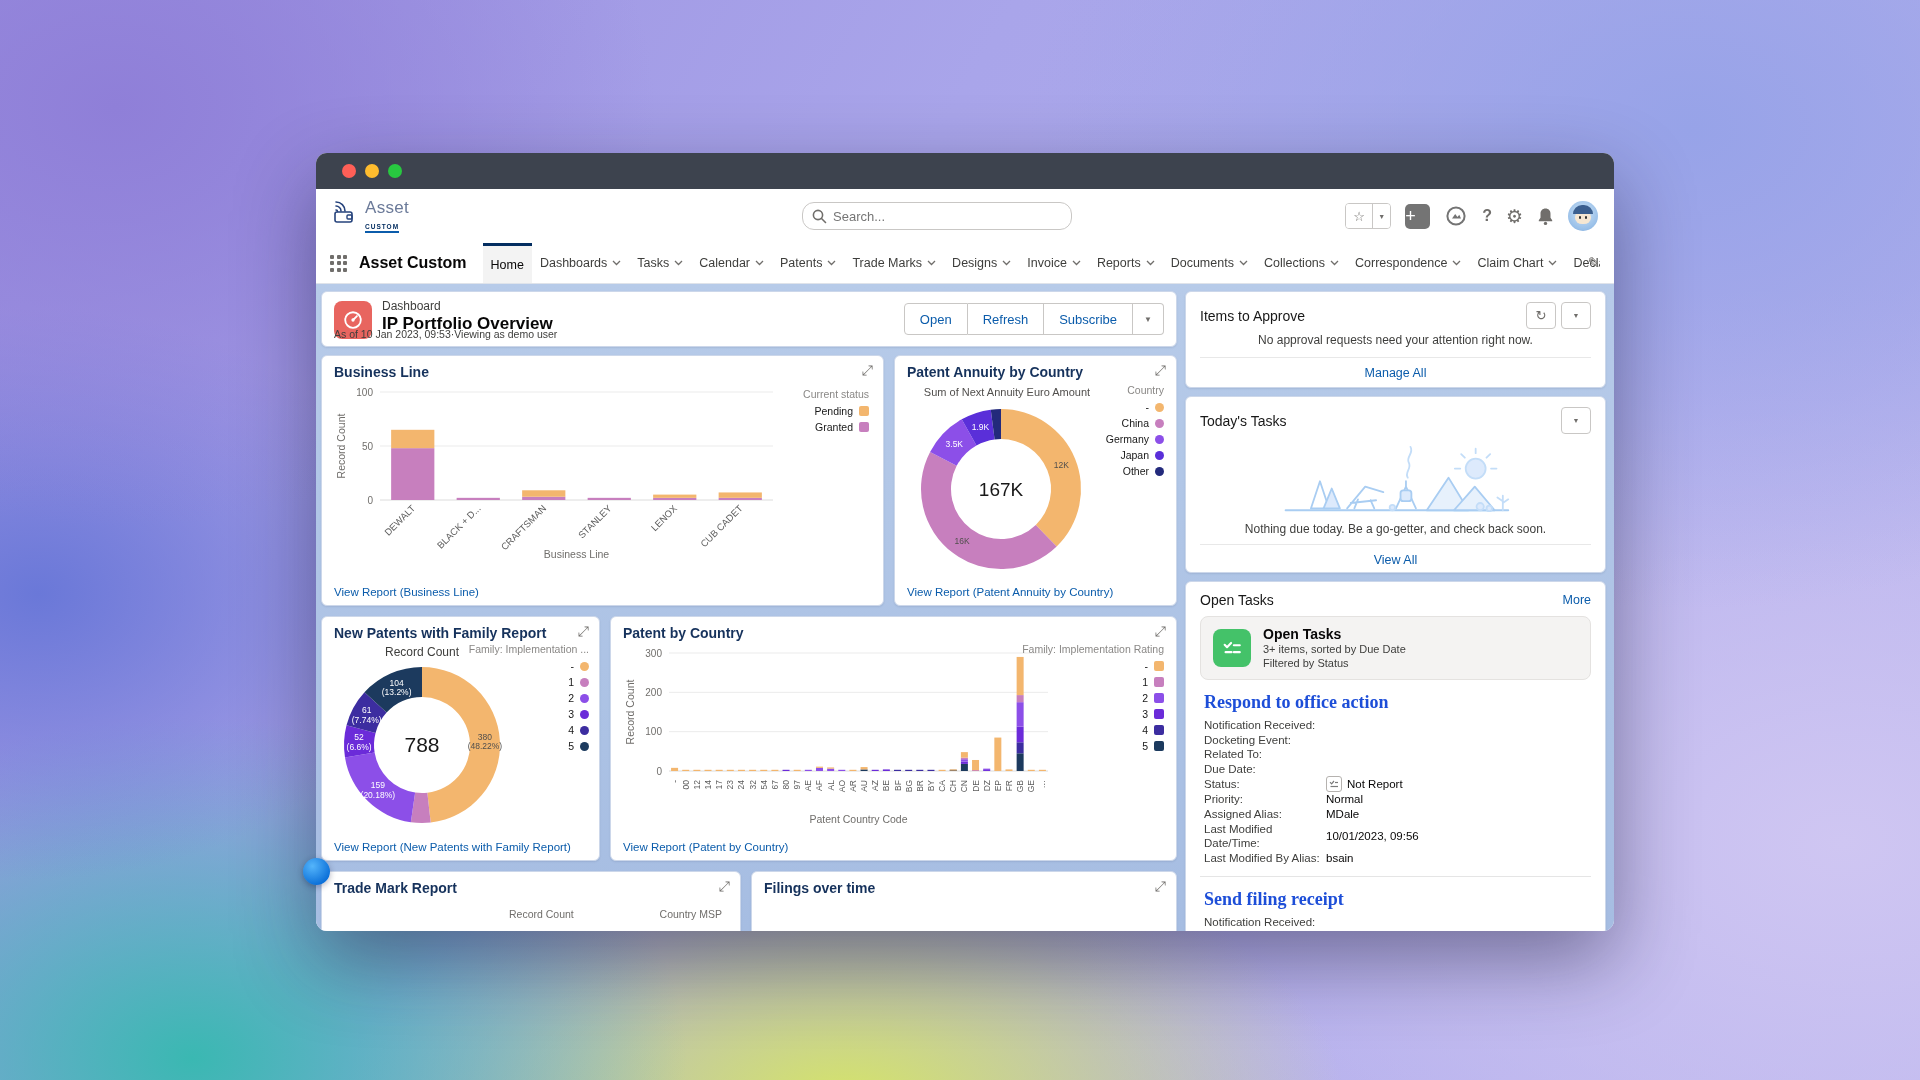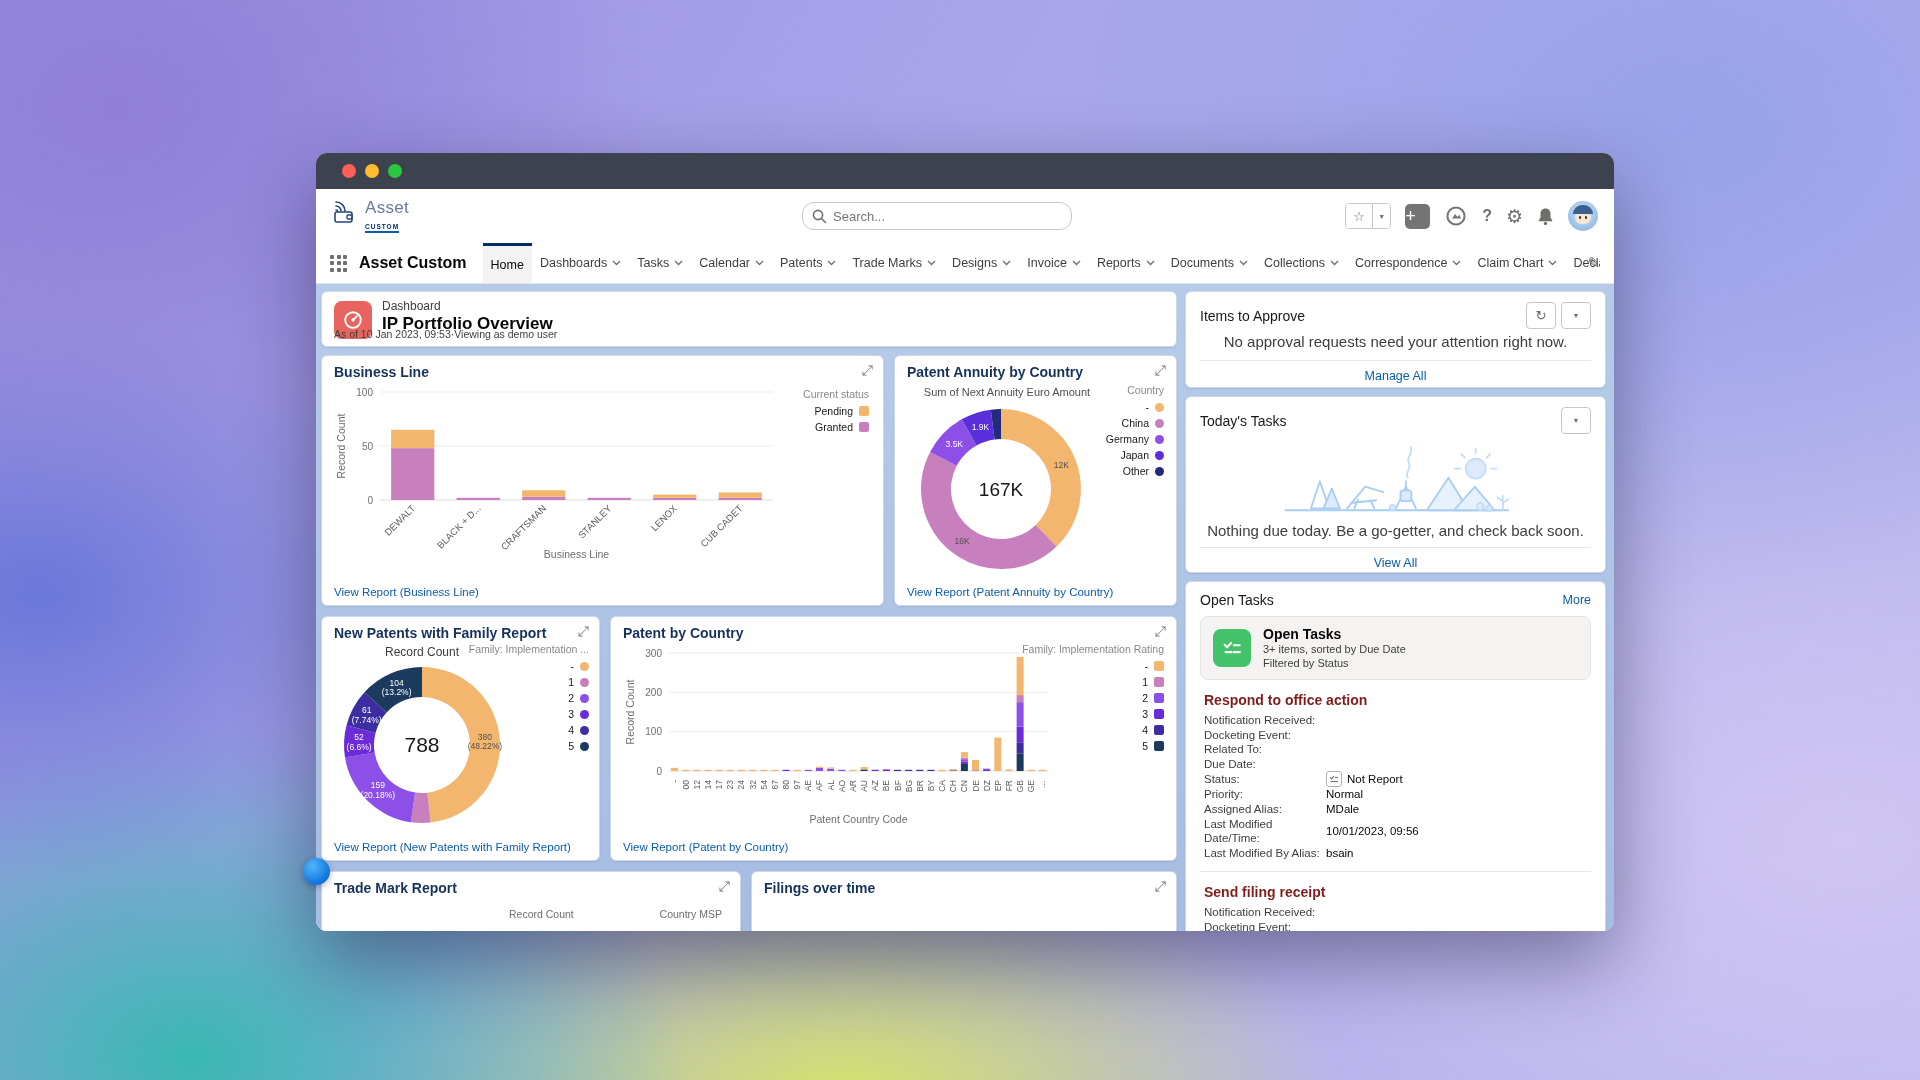--- a/index.html
+++ b/index.html
@@ -82,28 +82,28 @@
   .sw.round{width:9px;height:9px;border-radius:50%;}
   .donut-subtitle{position:absolute;text-align:center;font-size:11px;color:#514f4d;}
   
   .side-card{position:relative;padding:10px 14px;}
   .side-head{display:flex;align-items:center;}
   .side-title{font-size:14px;font-weight:normal;color:#181818;}
   .side-btns{margin-left:auto;display:flex;gap:5px;}
   .icon-btn{width:28px;height:25px;border:1px solid #c9c7c5;border-radius:4px;background:#fff;color:#706e6b;
     display:flex;align-items:center;justify-content:center;cursor:pointer;font-size:13px;}
   .icon-btn.car{font-size:7px;}
-  .center-msg{font-size:15px;color:#3e3e3c;text-align:center;}
+  .center-msg{font-size:12px;color:#3e3e3c;text-align:center;}
   .panel-link{display:block;text-align:center;color:#0b5cab;font-size:12.5px;border-top:1px solid #e8e8e8;padding-top:8px;cursor:pointer;}
   .more-link{position:absolute;right:14px;top:11px;font-size:12.5px;color:#0b5cab;cursor:pointer;}
   .summary{display:flex;gap:12px;background:#f4f3f2;border:1px solid #e4e2e0;border-radius:8px;padding:9px 12px;margin-top:8px;align-items:center;}
   .summary-icon{width:38px;height:38px;border-radius:8px;background:#44c269;display:flex;align-items:center;justify-content:center;flex:none;}
   .summary-title{font-size:14px;font-weight:bold;color:#080707;}
   .summary-sub{font-size:11px;color:#3e3e3c;line-height:14px;}
-  .task-title{font-size:14px;font-weight:bold;color:#7f1d1d;margin:12px 0 5px;padding-left:4px;}
+  .task-title{font-size:18px;font-weight:bold;color:#1d4ed8;margin:12px 0 5px;padding-left:4px;font-family:Liberation Serif, serif;}
   .field{display:flex;font-size:11.5px;line-height:14.6px;padding-left:4px;align-items:center;}
   .f-label{width:122px;color:#3e3e3c;flex:none;}
   .f-value{color:#080707;display:flex;align-items:center;gap:5px;}
   .mini-task{width:14px;height:14px;border:1px solid #b5b2af;border-radius:3px;display:inline-flex;align-items:center;justify-content:center;background:#fff;}
   .divider{border:none;border-top:1px solid #e5e5e5;margin:11px 0 0;}
   .illus{display:flex;justify-content:center;margin-top:2px;}
   .tm-headers{display:flex;font-size:10.5px;color:#706e6b;margin-top:12px;}
   .tm-h1{margin-left:175px;}
   .tm-h2{margin-left:auto;margin-right:6px;}
   .chat-bubble{position:absolute;left:303px;top:858px;width:27px;height:27px;border-radius:50%;z-index:5;cursor:pointer;
@@ -305,20 +305,26 @@
               <circle cx="12" cy="12" r="8.5" fill="none" stroke="#fff" stroke-width="2"></circle>
               <path d="M12 12 L16.3 7.7" stroke="#fff" stroke-width="2" stroke-linecap="round"></path>
               <circle cx="12" cy="12" r="1.8" fill="#fff"></circle>
             </svg>
         </span>
         <div>
           <div class="dash-type">Dashboard</div>
           <div class="dash-title">IP Portfolio Overview</div>
         </div>
         <div class="as-of">As of 10 Jan 2023, 09:53·Viewing as demo user</div>
+        <div class="btn-group">
+          <span class="btn">Open</span>
+          <span class="btn">Refresh</span>
+          <span class="btn">Subscribe</span>
+          <span class="btn caret">▼</span>
+        </div>
       </div>
 
       <div class="row" style="margin-top:8px;">
         <div class="card chart-card" style="width:563px;height:251px;">
           <div class="chart-title">Business Line</div>
           <span class="expand">⤢</span>
           <div><svg width="539" height="182">
                 <line x1="46" x2="439" y1="120" y2="120" stroke="#dcdcdc"></line>
                 <text x="39" y="123.5" text-anchor="end" font-size="10" fill="#706e6b">0</text>
                 <line x1="46" x2="439" y1="66" y2="66" stroke="#ebebeb"></line>

